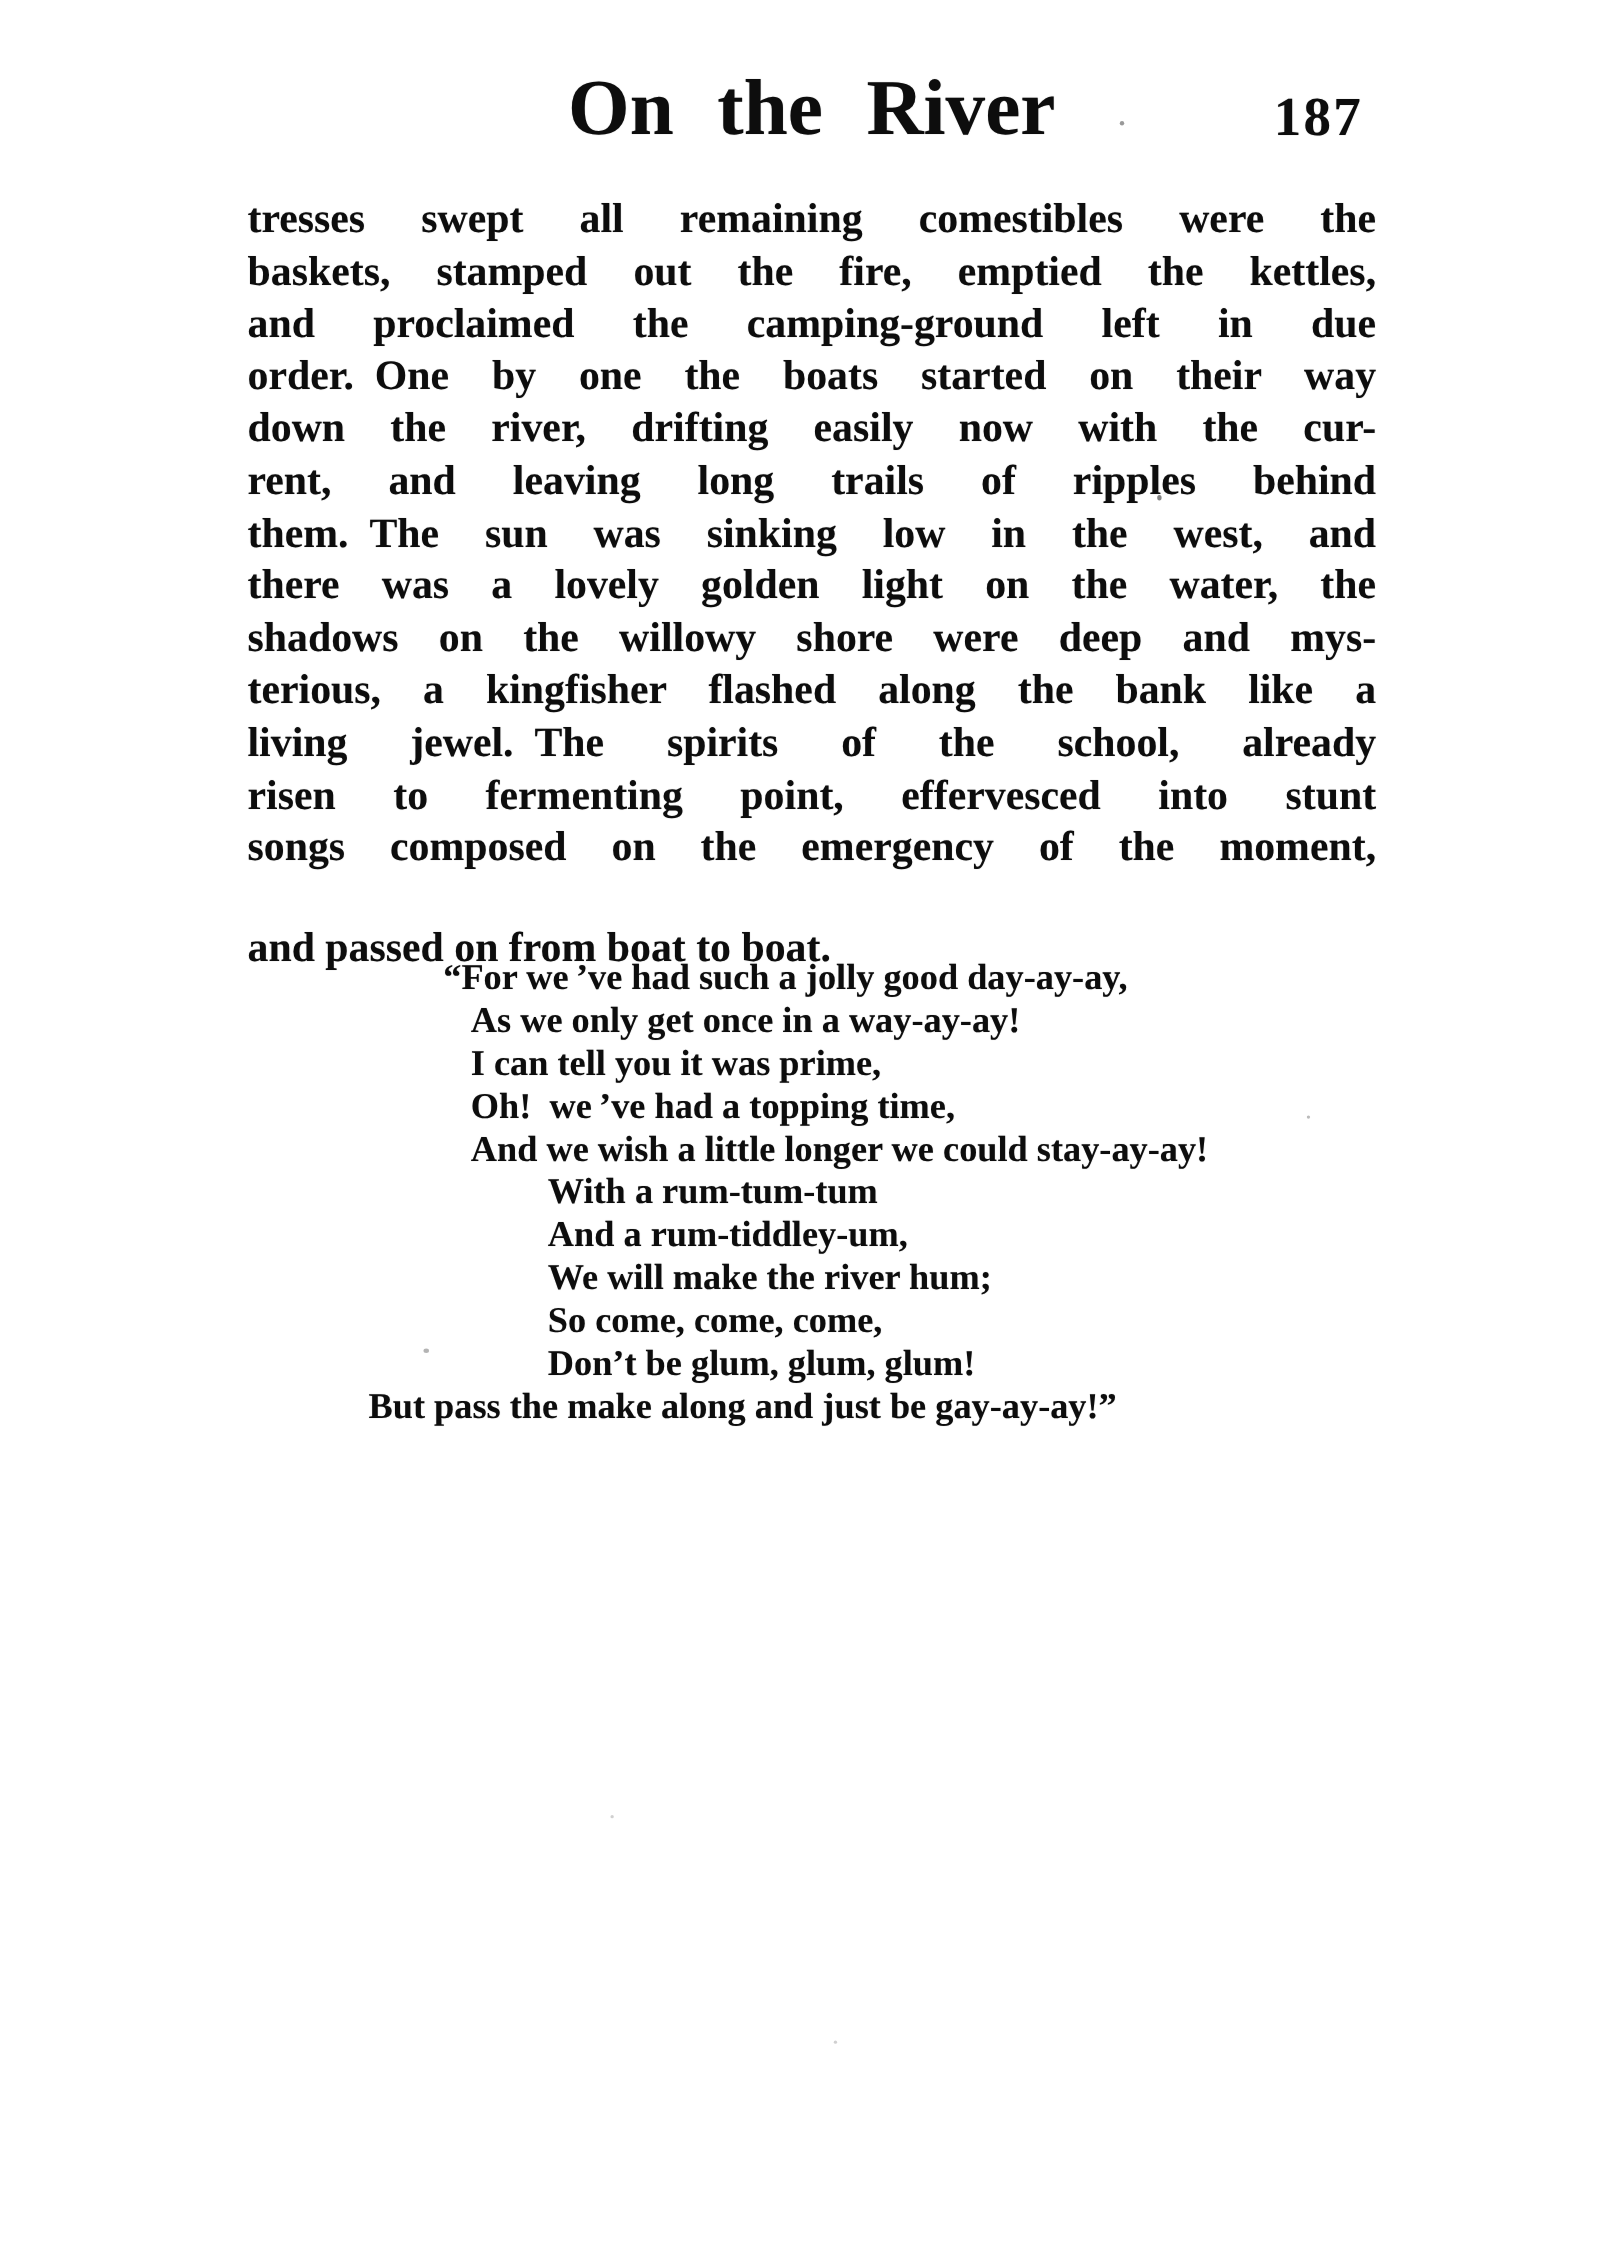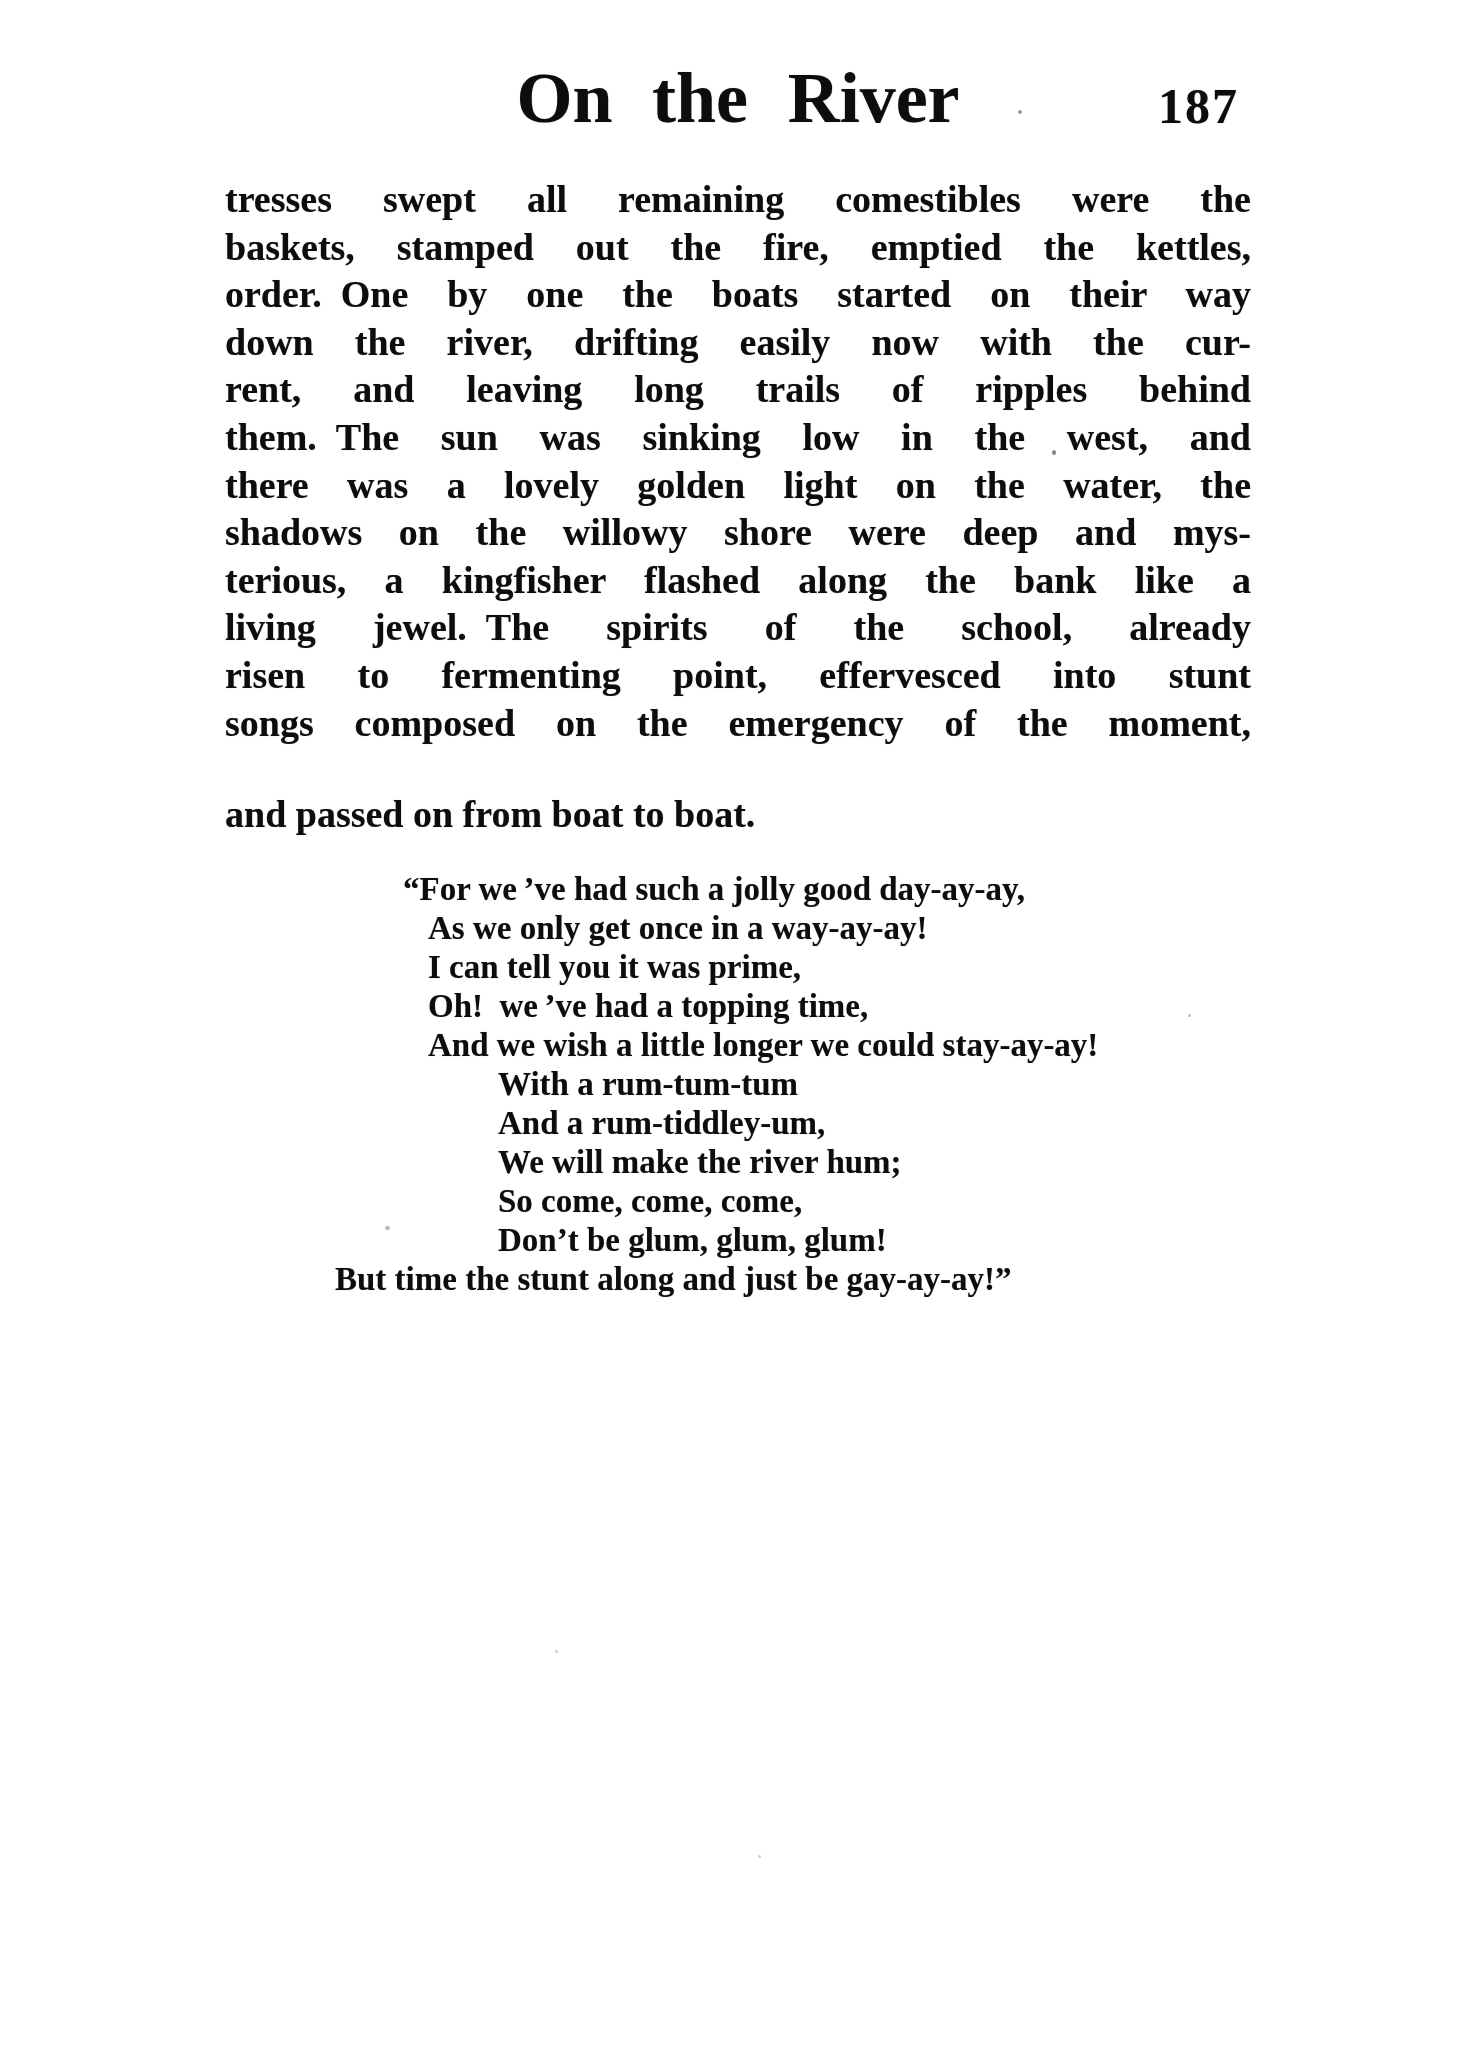--- a/index.html
+++ b/index.html
@@ -89,20 +89,21 @@
 <body>
 
 <div class="page">
 
   <div class="running-title">On the River</div>
   <div class="folio">187</div>
 
   <div class="body-text">
     <div class="line">tresses swept all remaining comestibles were the</div>
     <div class="line">baskets, stamped out the fire, emptied the kettles,</div>
+    <div class="line">and proclaimed the camping-ground left in due</div>
     <div class="line">order. One by one the boats started on their way</div>
     <div class="line">down the river, drifting easily now with the cur-</div>
     <div class="line">rent, and leaving long trails of ripples behind</div>
     <div class="line">them. The sun was sinking low in the west, and</div>
     <div class="line">there was a lovely golden light on the water, the</div>
     <div class="line">shadows on the willowy shore were deep and mys-</div>
     <div class="line">terious, a kingfisher flashed along the bank like a</div>
     <div class="line">living jewel. The spirits of the school, already</div>
     <div class="line">risen to fermenting point, effervesced into stunt</div>
     <div class="line">songs composed on the emergency of the moment,</div>
@@ -113,21 +114,21 @@
     <div class="pline pq">“For we ’ve had such a jolly good day-ay-ay,</div>
     <div class="pline pa">As we only get once in a way-ay-ay!</div>
     <div class="pline pa">I can tell you it was prime,</div>
     <div class="pline pa">Oh! we ’ve had a topping time,</div>
     <div class="pline pa">And we wish a little longer we could stay-ay-ay!</div>
     <div class="pline pb">With a rum-tum-tum</div>
     <div class="pline pb">And a rum-tiddley-um,</div>
     <div class="pline pb">We will make the river hum;</div>
     <div class="pline pb">So come, come, come,</div>
     <div class="pline pb">Don’t be glum, glum, glum!</div>
-    <div class="pline pc">But time the stunt along and just be gay-ay-ay!”</div>
+    <div class="pline pc">But pass the make along and just be gay-ay-ay!”</div>
   </div>
 
   <div class="speck" style="left:1018px; top:110px; width:4px; height:4px; opacity:0.75;"></div>
   <div class="speck" style="left:1052px; top:450px; width:4px; height:5px; opacity:0.9;"></div>
   <div class="speck" style="left:385px; top:1226px; width:5px; height:4px; opacity:0.55;"></div>
   <div class="speck" style="left:1188px; top:1014px; width:3px; height:3px; opacity:0.5;"></div>
   <div class="speck" style="left:555px; top:1650px; width:3px; height:3px; opacity:0.35;"></div>
   <div class="speck" style="left:758px; top:1855px; width:3px; height:3px; opacity:0.35;"></div>
 
 </div>

